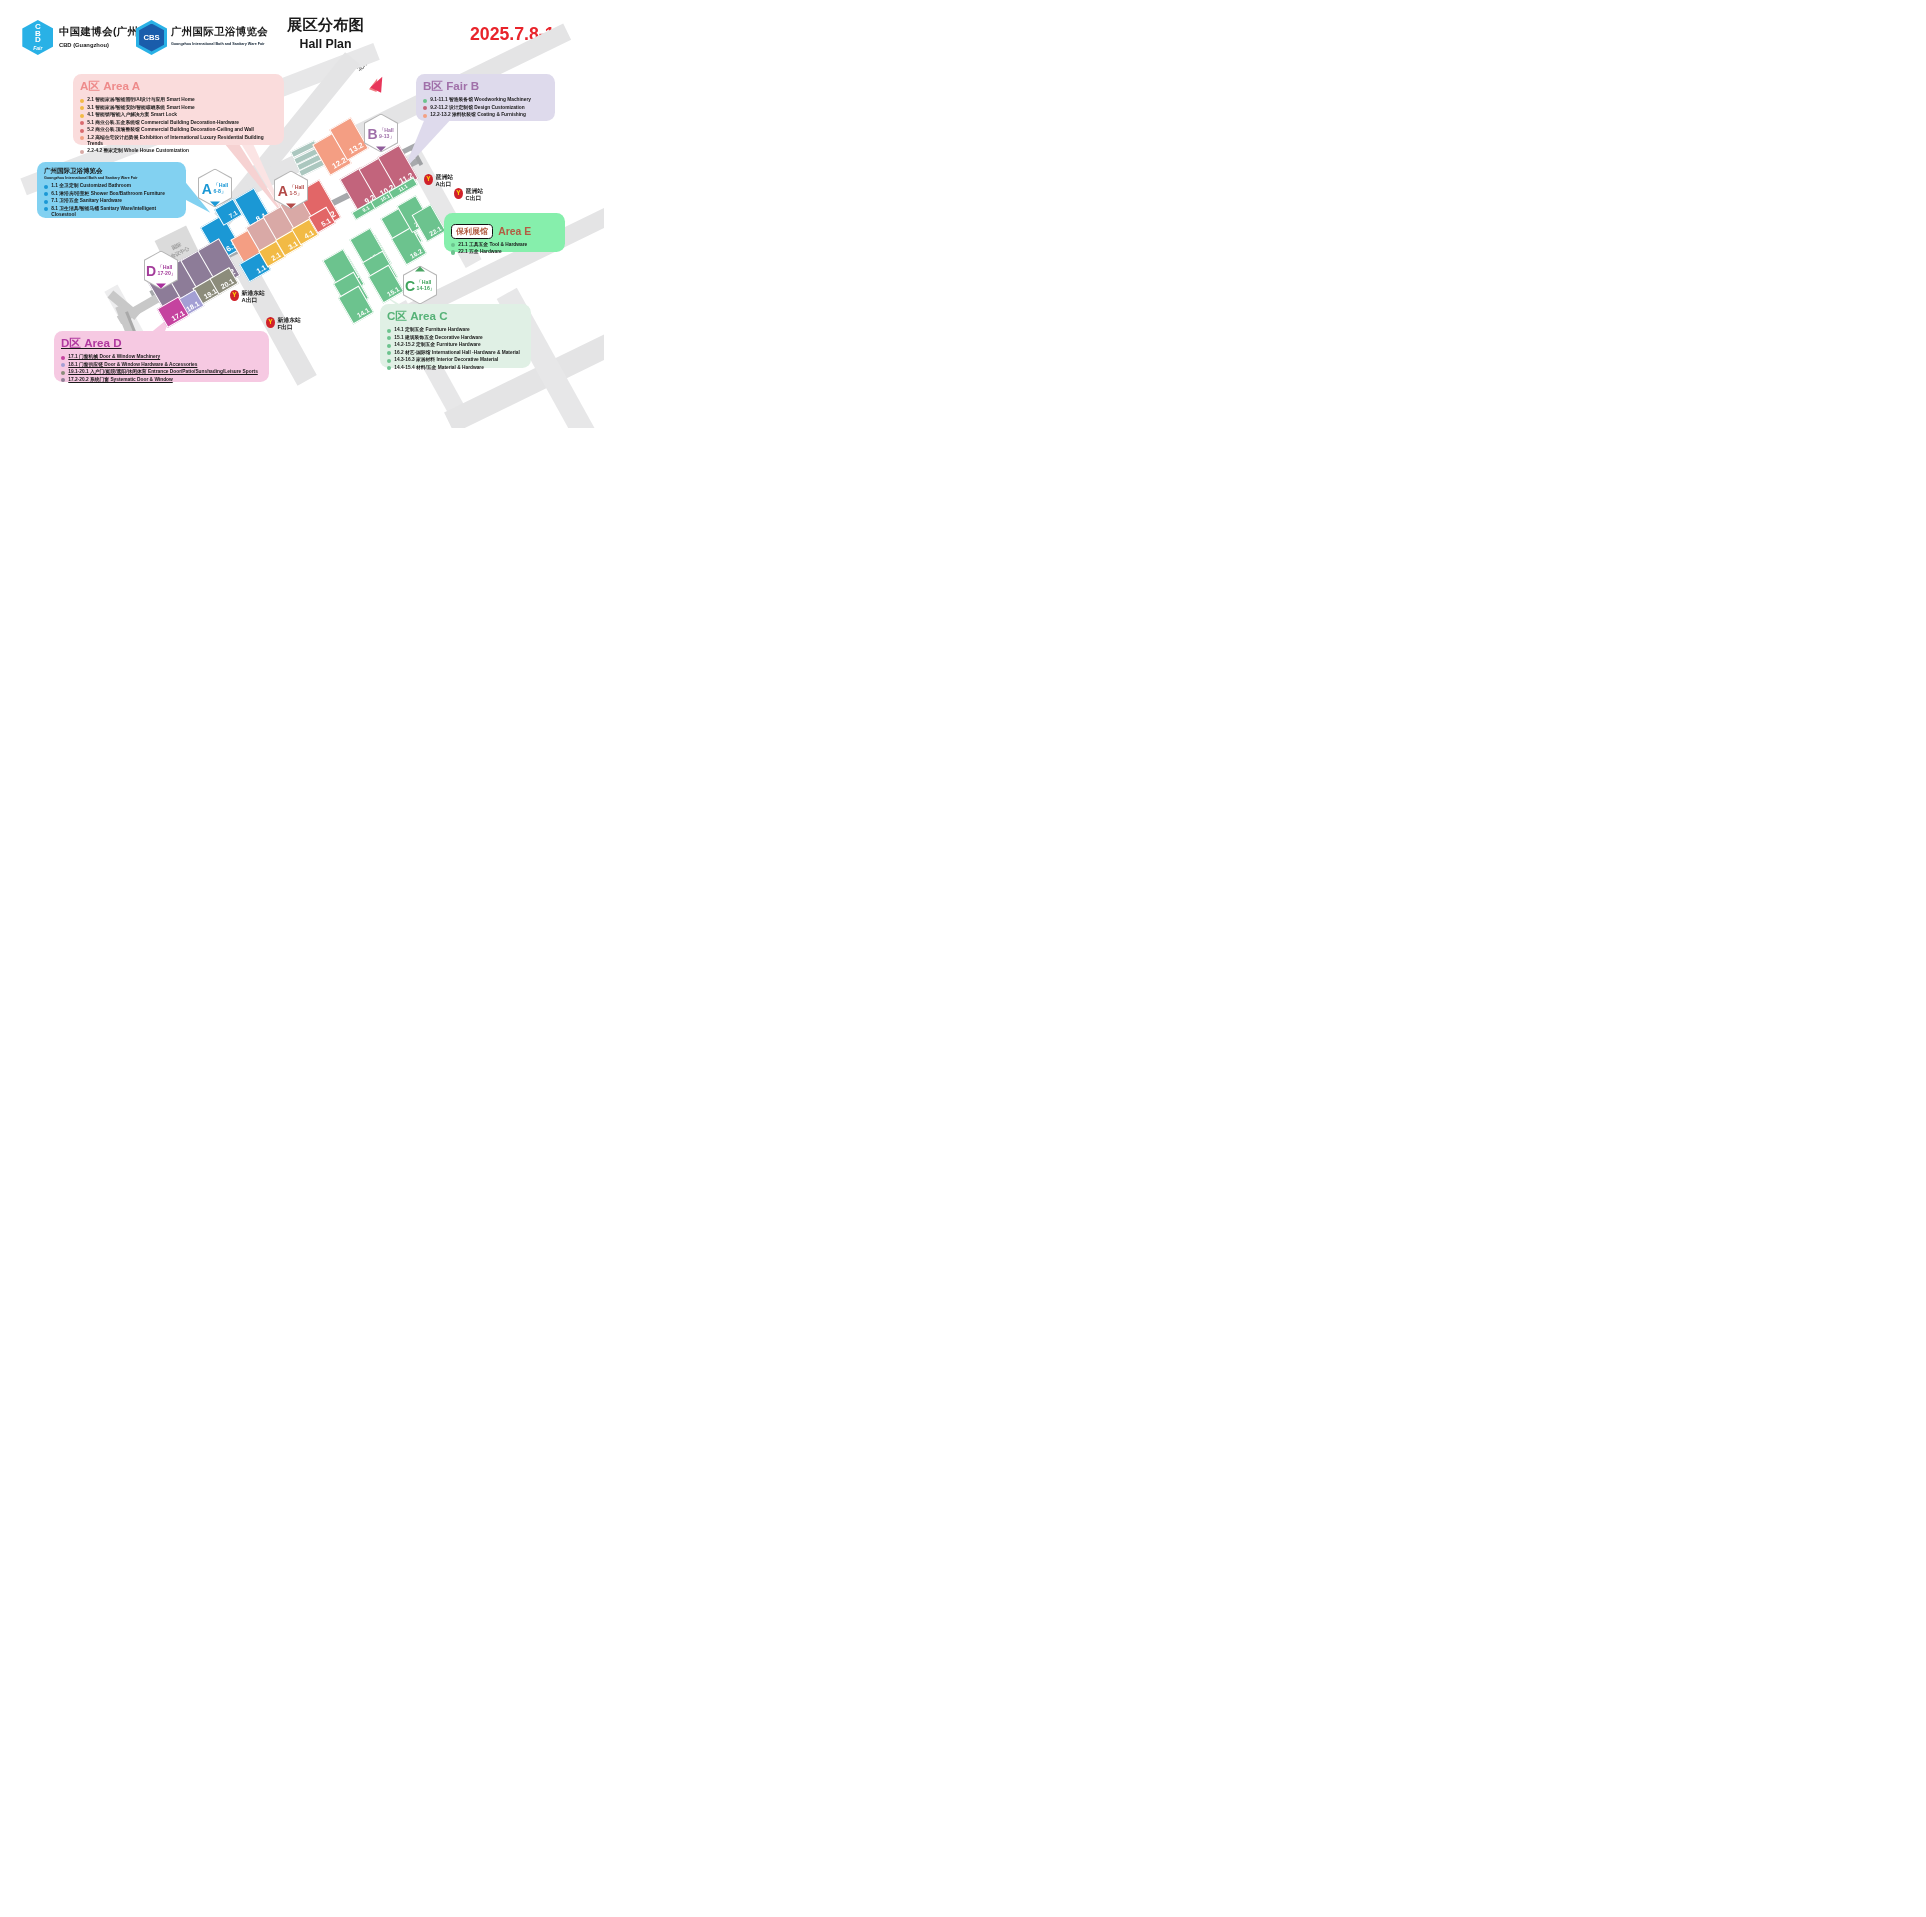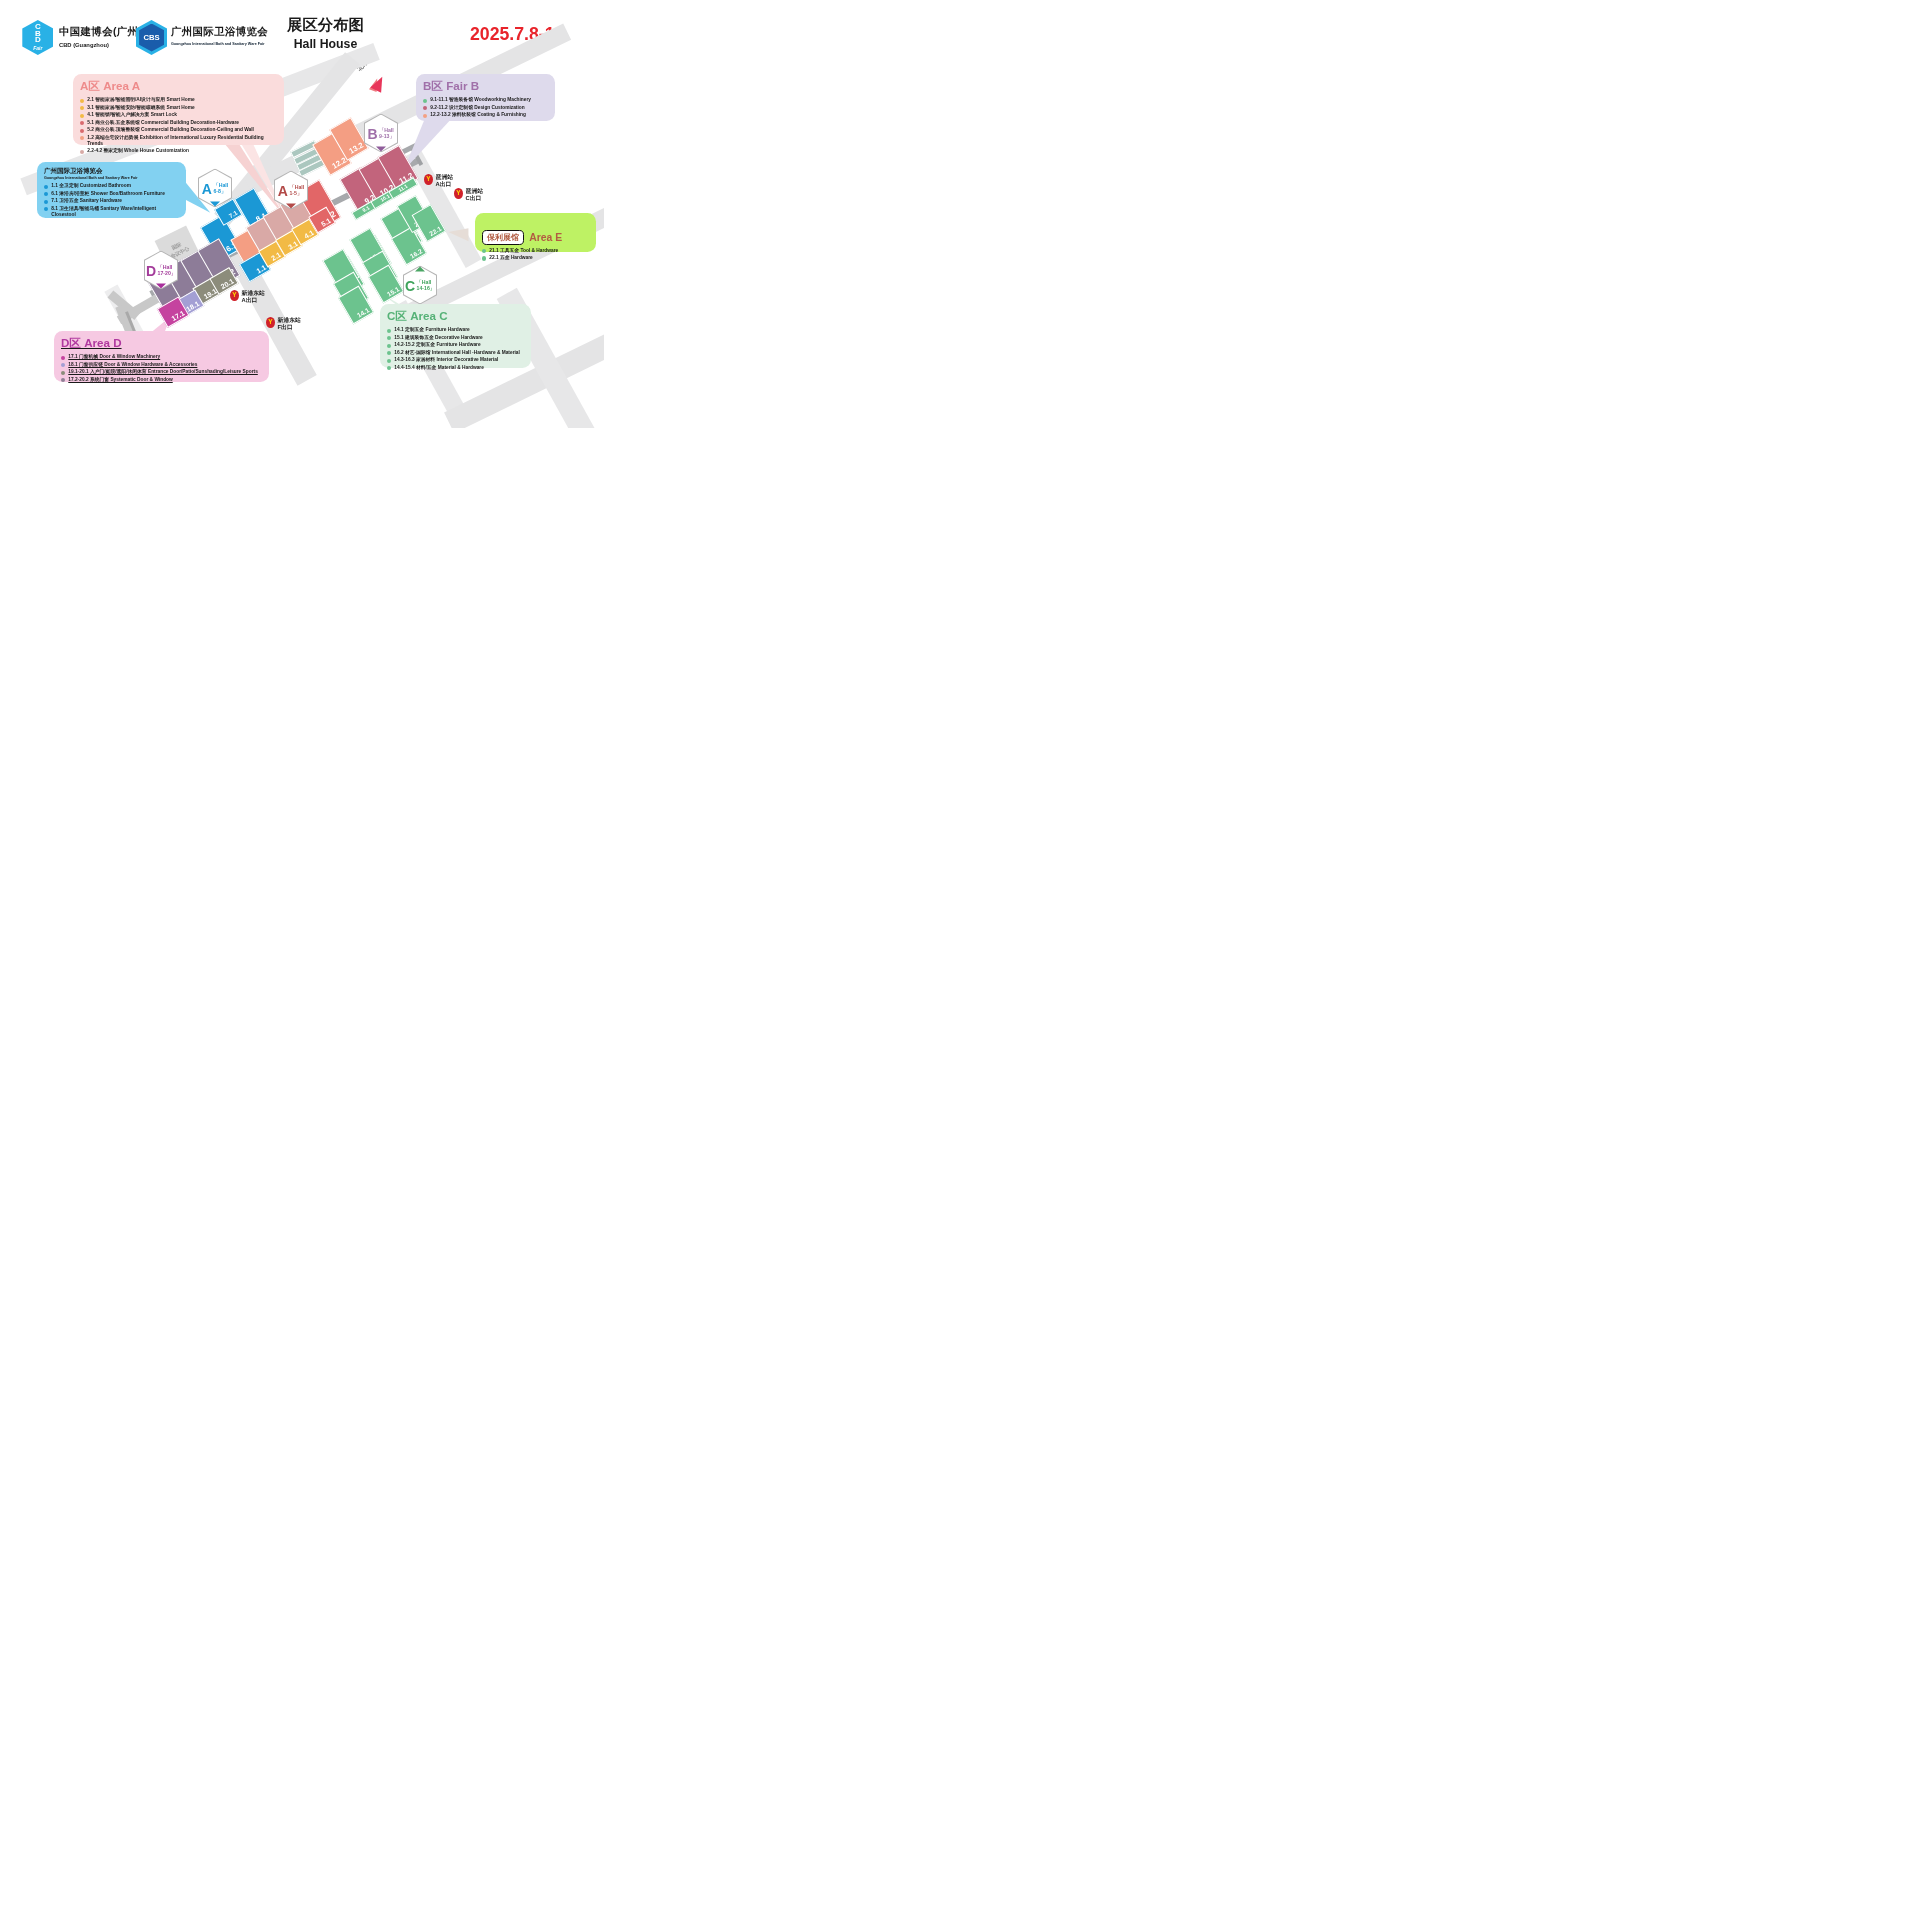--- a/index.html
+++ b/index.html
@@ -85,21 +85,21 @@
     <div id="cbs-inner">
       <span>CBS</span>
       </div>
   </div>
   <div class="abs" id="cbs-text" style="left:171px;top:25.4px;">
     <div class="brand-title">广州国际卫浴博览会</div>
     <div class="brand-sub">Guangzhou International Bath and Sanitary Ware Fair</div>
   </div>
   <div class="abs" id="main-title">
     <div class="cn">展区分布图</div>
-    <div class="en">Hall House</div>
+    <div class="en">Hall Plan</div>
   </div>
   <div class="abs" id="date">2025.7.8-11</div>
 
   <div id="roads">
       <div class="road" style="left: 200px; top: 119px; width: 378px; height: 17.7px; --r: -21deg; --c: #e7e7e8; z-index: 1;"></div>
       <div class="road" style="left: 287px; top: 139px; width: 208px; height: 19px; --r: -51deg; --c: #e4e4e5; z-index: 1;"></div>
       <div class="road" style="left: 408px; top: 109px; width: 354px; height: 17.7px; --r: -26deg; --c: #e4e4e5; z-index: 1;"></div>
       <div class="road" style="left: 443px; top: 208px; width: 127px; height: 17.7px; --r: 61deg; --c: #e7e7e8; z-index: 1;"></div>
       <div class="road" style="left: 497px; top: 270px; width: 247px; height: 17.7px; --r: -26deg; --c: #e4e4e5; z-index: 1;"></div>
       <div class="road" style="left: 270px; top: 313px; width: 154px; height: 21.6px; --r: 61deg; --c: #e4e4e5; z-index: 1;"></div>
@@ -385,21 +385,21 @@
         <div class="leg-row">
           <span class="dot" style="background: rgb(194, 100, 124);"></span>
           <span class="leg-txt">9.2-11.2 设计定制馆 Design Customization</span>
         </div>
         <div class="leg-row">
           <span class="dot" style="background: rgb(244, 160, 131);"></span>
           <span class="leg-txt">12.2-13.2 涂料软装馆 Coating &amp; Furnishing</span>
         </div>
       </div>
   </div>
-  <div class="callout" id="cb-e" style="left: 475px; top: 213px; width: 121px; height: 39px; z-index: 8; padding-top: 17px; background: #bef264;">
+  <div class="callout" id="cb-e" style="left: 444px; top: 213px; width: 121px; height: 39px; z-index: 8; padding-top: 11px; background: #86efac;">
     <div id="cb-e-head">
       <span id="cb-e-box" style="color: rgb(178, 92, 66);">保利展馆</span>
       <span id="cb-e-area" style="color: rgb(178, 92, 66);">Area E</span>
     </div>
     <div>
         <div class="leg-row">
           <span class="dot" style="background: rgb(108, 195, 142);"></span>
           <span class="leg-txt">21.1 工具五金 Tool &amp; Hardware</span>
         </div>
         <div class="leg-row">

